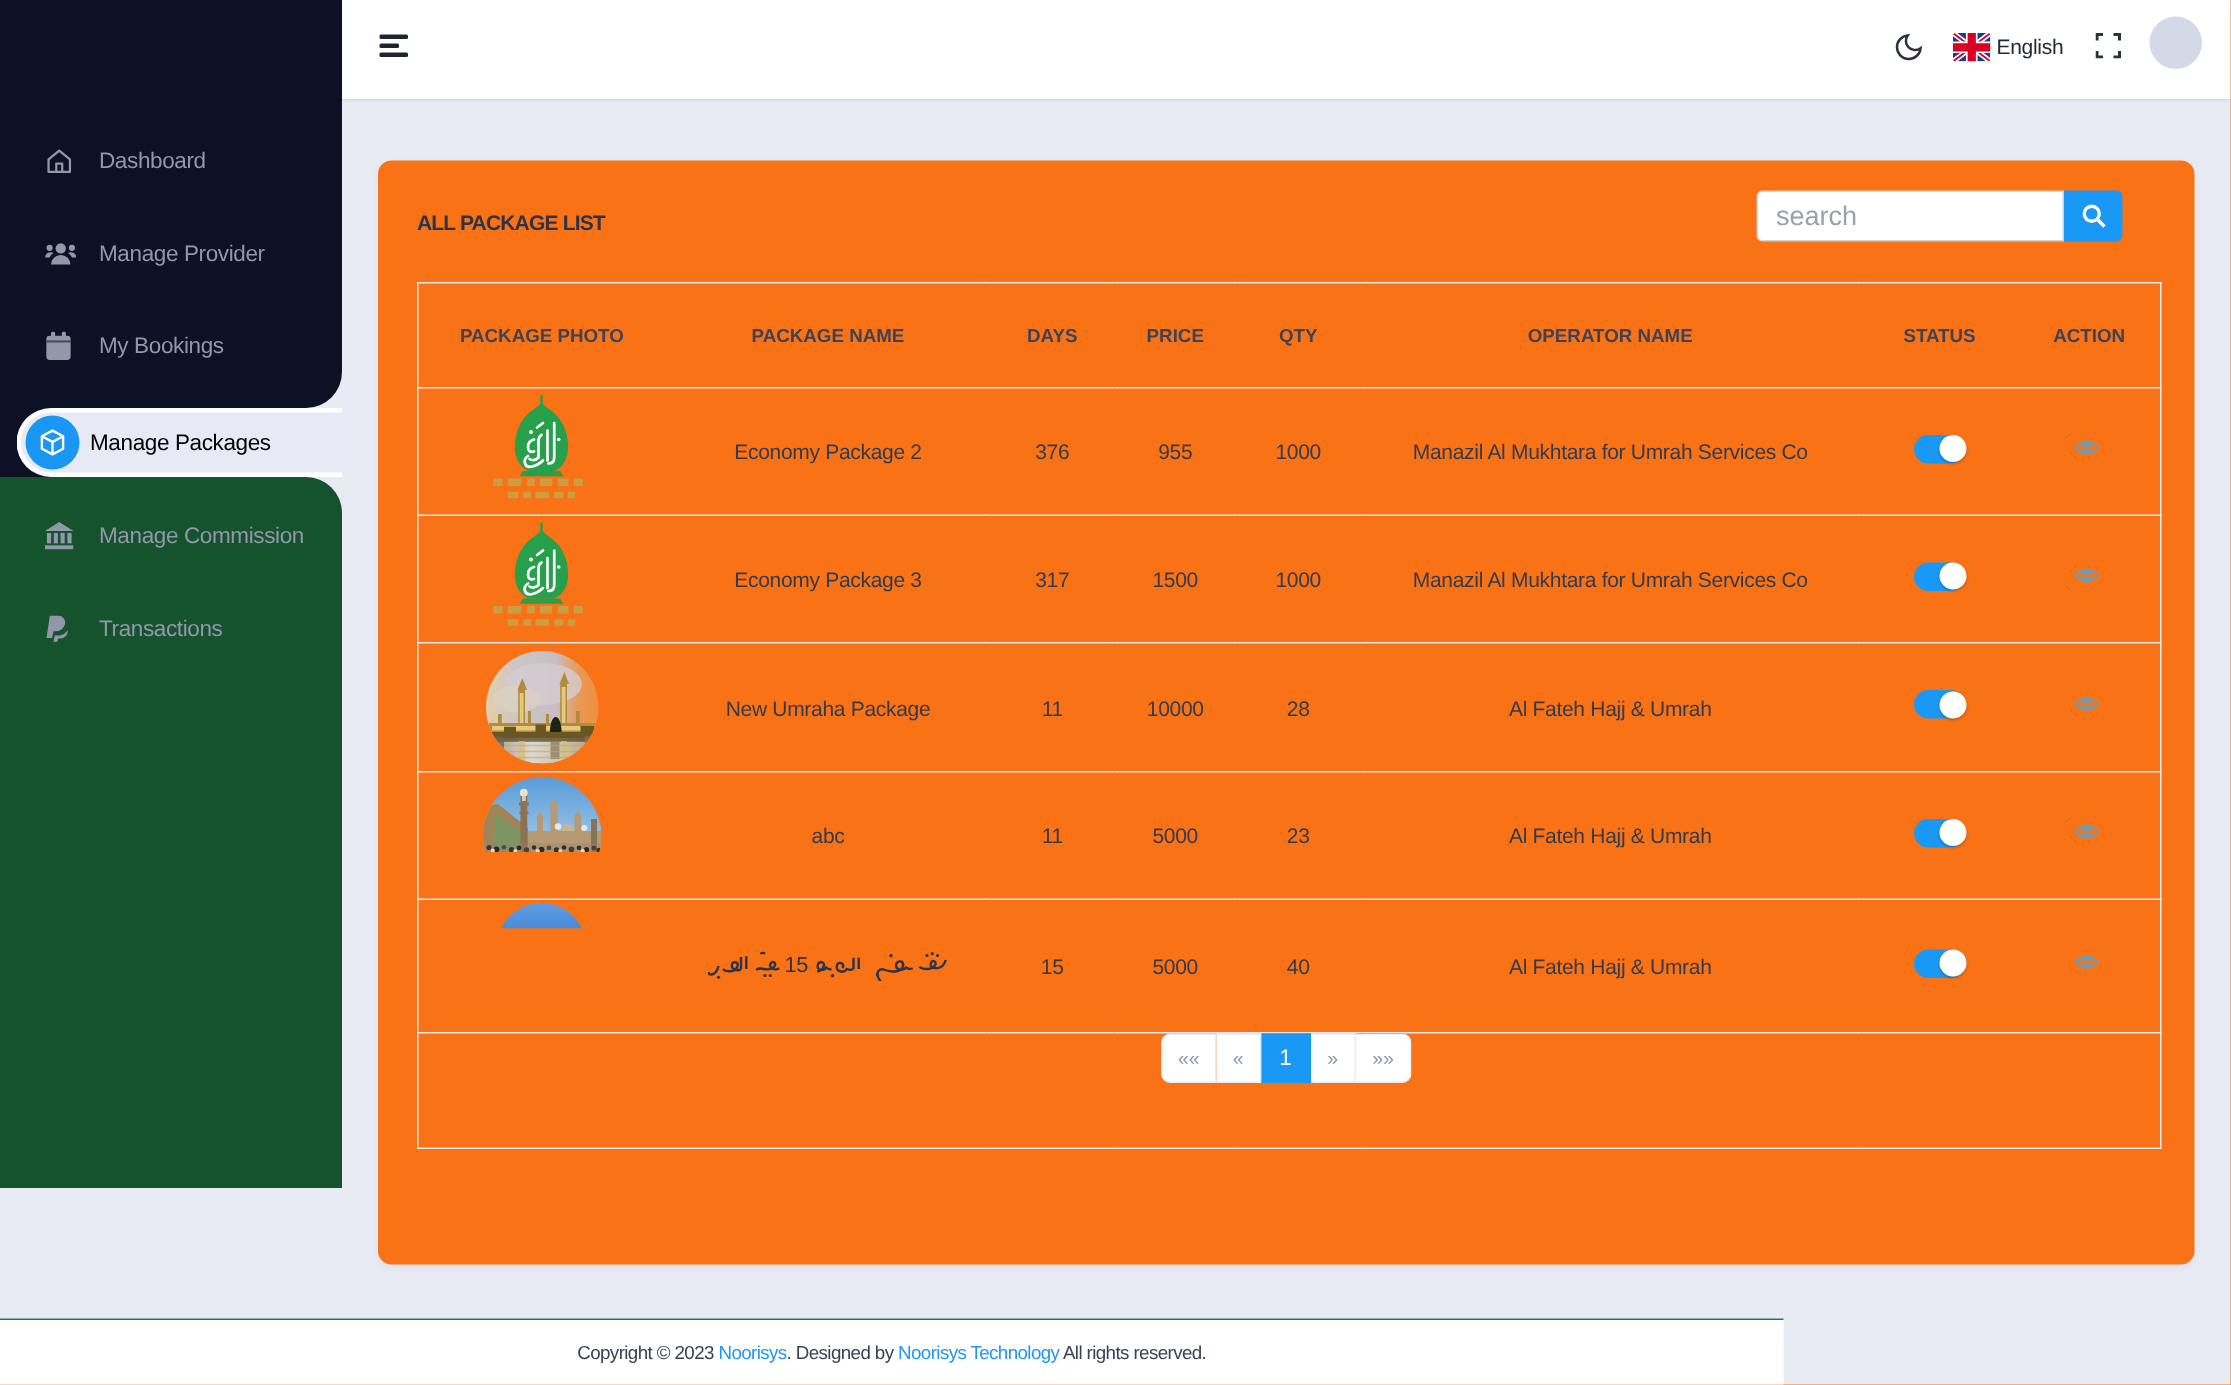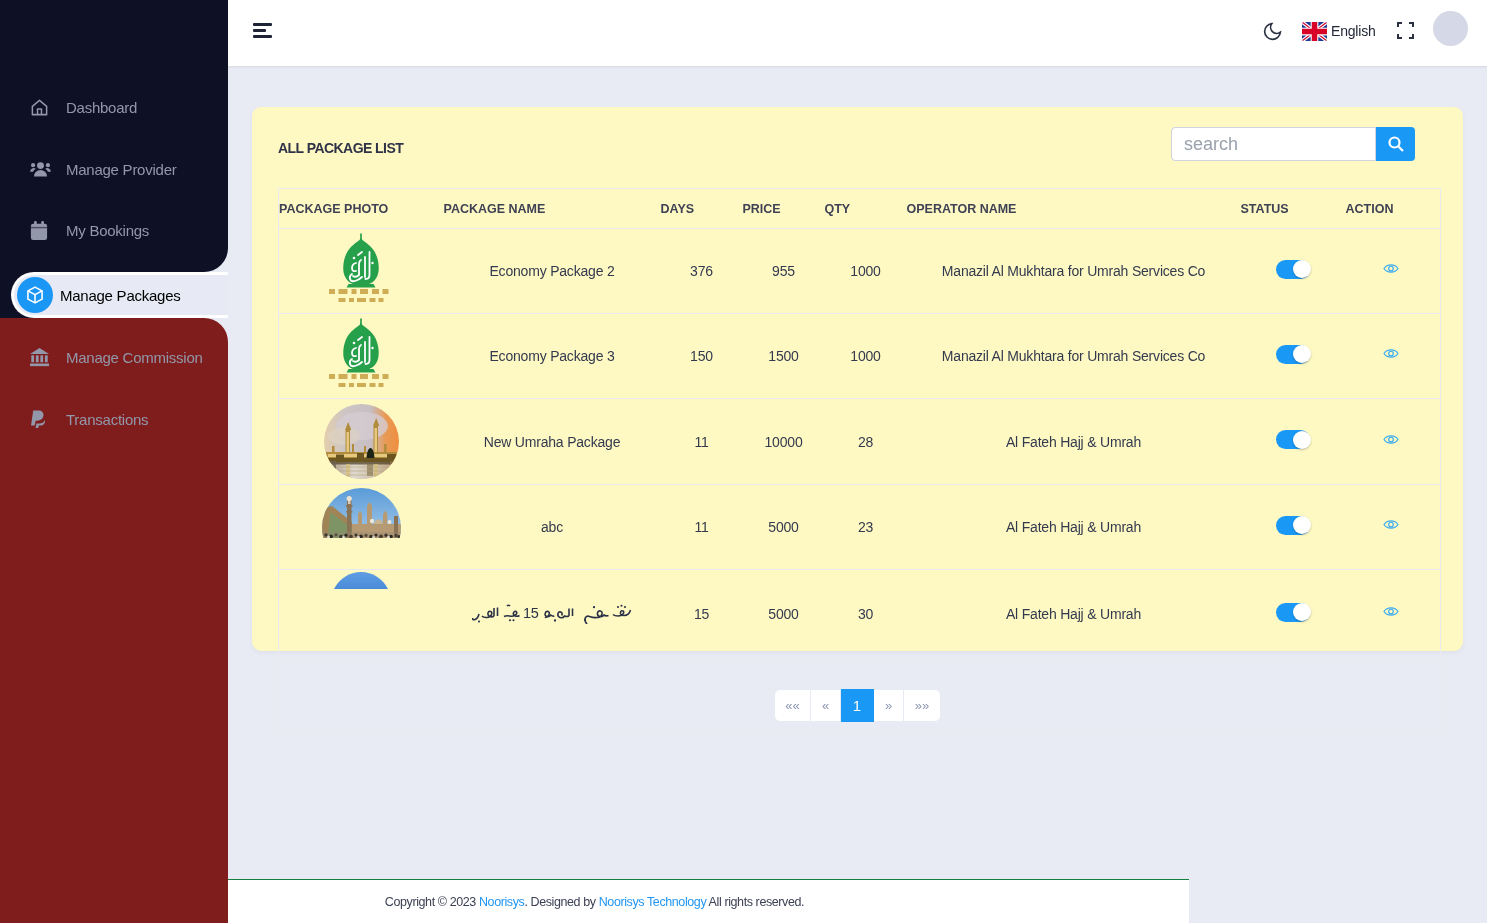--- a/index.html
+++ b/index.html
@@ -14,51 +14,51 @@
   .b1{top:0;width:19px;} .b2{top:6px;width:13px;} .b3{top:12px;width:19px;}
   .moon{position:absolute;left:1262px;top:21px;}
   .flag{position:absolute;left:1302px;top:22px;}
   .lang{position:absolute;left:1331px;top:23px;font-size:14px;letter-spacing:-0.2px;color:#23283a;line-height:17px;}
   .fsc{position:absolute;left:1397px;top:22px;}
   .avatar{position:absolute;left:1433px;top:11px;width:35px;height:35px;border-radius:50%;background:#d5d8e6;}
 
   
   .sb-top{position:absolute;left:0;top:0;width:228px;height:272px;background:#0e1126;
           border-bottom-right-radius:24px;}
-  .sb-bottom{position:absolute;left:0;top:318px;width:228px;height:605px;background:#7f1d1d;
+  .sb-bottom{position:absolute;left:0;top:318px;width:228px;height:474px;background:#14532d;
           border-top-right-radius:24px;}
   .sb-strip{position:absolute;left:0;top:270px;width:44px;height:50px;background:#0e1126;}
   .logo-wrap{position:absolute;left:0;top:0;width:228px;height:64px;border-bottom:1px solid rgba(255,255,255,0.06);}
   .pill{position:absolute;left:11px;top:272px;width:217px;height:46px;box-sizing:border-box;
         background:#e7e9f4;border:3px solid #ffffff;border-right:none;
         border-radius:23px 0 0 23px;}
   .pill-circle{position:absolute;left:3px;top:2px;width:36px;height:36px;border-radius:50%;
         background:#1a97f5;}
   .pill-label{position:absolute;left:46px;top:12px;font-size:15px;letter-spacing:-0.25px;color:#000000;}
 
   .mi{position:absolute;left:0;width:228px;height:24px;}
   .mi .ic{position:absolute;left:30px;top:2px;}
   .mi .lb{position:absolute;left:66px;top:3px;font-size:15px;letter-spacing:-0.25px;color:#9297a9;}
 
   
-  .card{position:absolute;left:252px;top:107px;width:1211px;height:544px;background:#fef9c3;
+  .card{position:absolute;left:252px;top:107px;width:1211px;height:736px;background:#f97316;
         border-radius:9px;box-shadow:0 2px 4px rgba(50,58,80,.06);}
   .card-title{position:absolute;left:26px;top:33px;font-size:14px;font-weight:bold;
         color:#2e3348;letter-spacing:-0.55px;}
   .search{position:absolute;left:919px;top:20px;width:205px;height:34px;box-sizing:border-box;
         border:1px solid #ced3dc;border-radius:4px 0 0 4px;padding:0 12px;font-size:18px;color:#444;
         outline:none;font-family:"Liberation Sans",sans-serif;}
   .search::placeholder{color:#9aa1ad;}
   .search-btn{position:absolute;left:1124px;top:20px;width:39px;height:34px;background:#1a98f5;
         border-radius:0 4px 4px 0;display:flex;align-items:center;justify-content:center;}
 
   
   table.pkg{position:absolute;left:26px;top:81px;width:1162px;border-collapse:collapse;table-layout:fixed;}
   table.pkg th{border-top:1px solid #e9ebf0;border-bottom:1px solid #e9ebf0;height:39px;
-        font-size:12.5px;color:#3f4254;letter-spacing:0;text-align:left;font-weight:bold;padding:0;}
+        font-size:12.5px;color:#3f4254;letter-spacing:0;text-align:center;font-weight:bold;padding:15px;}
   table.pkg td{border-bottom:1px solid #e9ebf0;height:84px;text-align:center;font-size:14px;letter-spacing:-0.2px;
         color:#333a4e;padding:0;vertical-align:middle;margin-top:40px;}
   table.pkg .blc{border-left:1px solid #e9ebf0;}
   table.pkg .brc{border-right:1px solid #e9ebf0;}
   td.photocell{position:relative;}
 
   .toggle{display:inline-block;position:relative;top:-2px;width:34px;height:19px;border-radius:10px;
         background:#1a98f5;vertical-align:middle;}
   .toggle i{position:absolute;right:-0.5px;top:0.5px;width:18px;height:18px;border-radius:50%;
         background:#fff;box-shadow:0 1px 2px rgba(0,0,0,.25);}
@@ -198,21 +198,21 @@
     <path d="M33 22 l4 -3"></path>
   </g>
   <circle cx="29" cy="25" r="1.3" fill="#fff"></circle>
   <circle cx="47.5" cy="30" r="1.2" fill="#fff"></circle>
   <g stroke="#c8a348" stroke-linecap="butt" opacity="0.88">
     <path d="M4 58.5 H68" stroke-width="5" stroke-dasharray="6 3.5 9 4 5 3.5 8 4 7 3.5 6"></path>
     <path d="M13.5 67 H58.5" stroke-width="4.2" stroke-dasharray="7 3.5 5 3 9 3.5 6 3 5"></path>
   </g>
 </svg></td>
       <td>Economy Package 3</td>
-          <td>150</td>
+          <td>317</td>
           <td>1500</td>
           <td>1000</td>
       <td>Manazil Al Mukhtara for Umrah Services Co</td>
       <td><span class="toggle"><i></i></span></td>
       <td class="brc"><svg width="16" height="13" viewBox="0 0 16 13" fill="none" stroke="#3aabf0" stroke-width="1.15" style="position:relative;left:-2px;top:-1px;">
               <path d="M1 6.5 C4 1.7 12 1.7 15 6.5 C12 11.3 4 11.3 1 6.5 Z"></path>
               <circle cx="8" cy="6.5" r="2.3"></circle>
             </svg></td>
     </tr>
     <tr class="h85">
@@ -390,21 +390,21 @@
     <circle cx="83" cy="16.5" r="1.15"></circle>
     <circle cx="38" cy="16.3" r="1.05"></circle>
                 <circle cx="41.5" cy="16.3" r="1.05"></circle>
     <path d="M34.5 1.2 q2 -1.4 4 0 l-0.7 1.2 q-1.3 -0.9 -2.6 0 z"></path>
     <circle cx="7" cy="17.5" r="1.05"></circle>
   </g>
   <text x="51" y="14" font-family="Liberation Sans, sans-serif" font-size="14.5" fill="#2d3347">15</text>
 </svg></td>
           <td>15</td>
           <td>5000</td>
-          <td>30</td>
+          <td>40</td>
       <td>Al Fateh Hajj &amp; Umrah</td>
       <td><span class="toggle"><i></i></span></td>
       <td class="brc"><svg width="16" height="13" viewBox="0 0 16 13" fill="none" stroke="#3aabf0" stroke-width="1.15" style="position:relative;left:-2px;top:-1px;">
               <path d="M1 6.5 C4 1.7 12 1.7 15 6.5 C12 11.3 4 11.3 1 6.5 Z"></path>
               <circle cx="8" cy="6.5" r="2.3"></circle>
             </svg></td>
     </tr>
     <tr>
       <td class="blc brc pagerow" colspan="8" style="height:76px;"></td>
     </tr>

